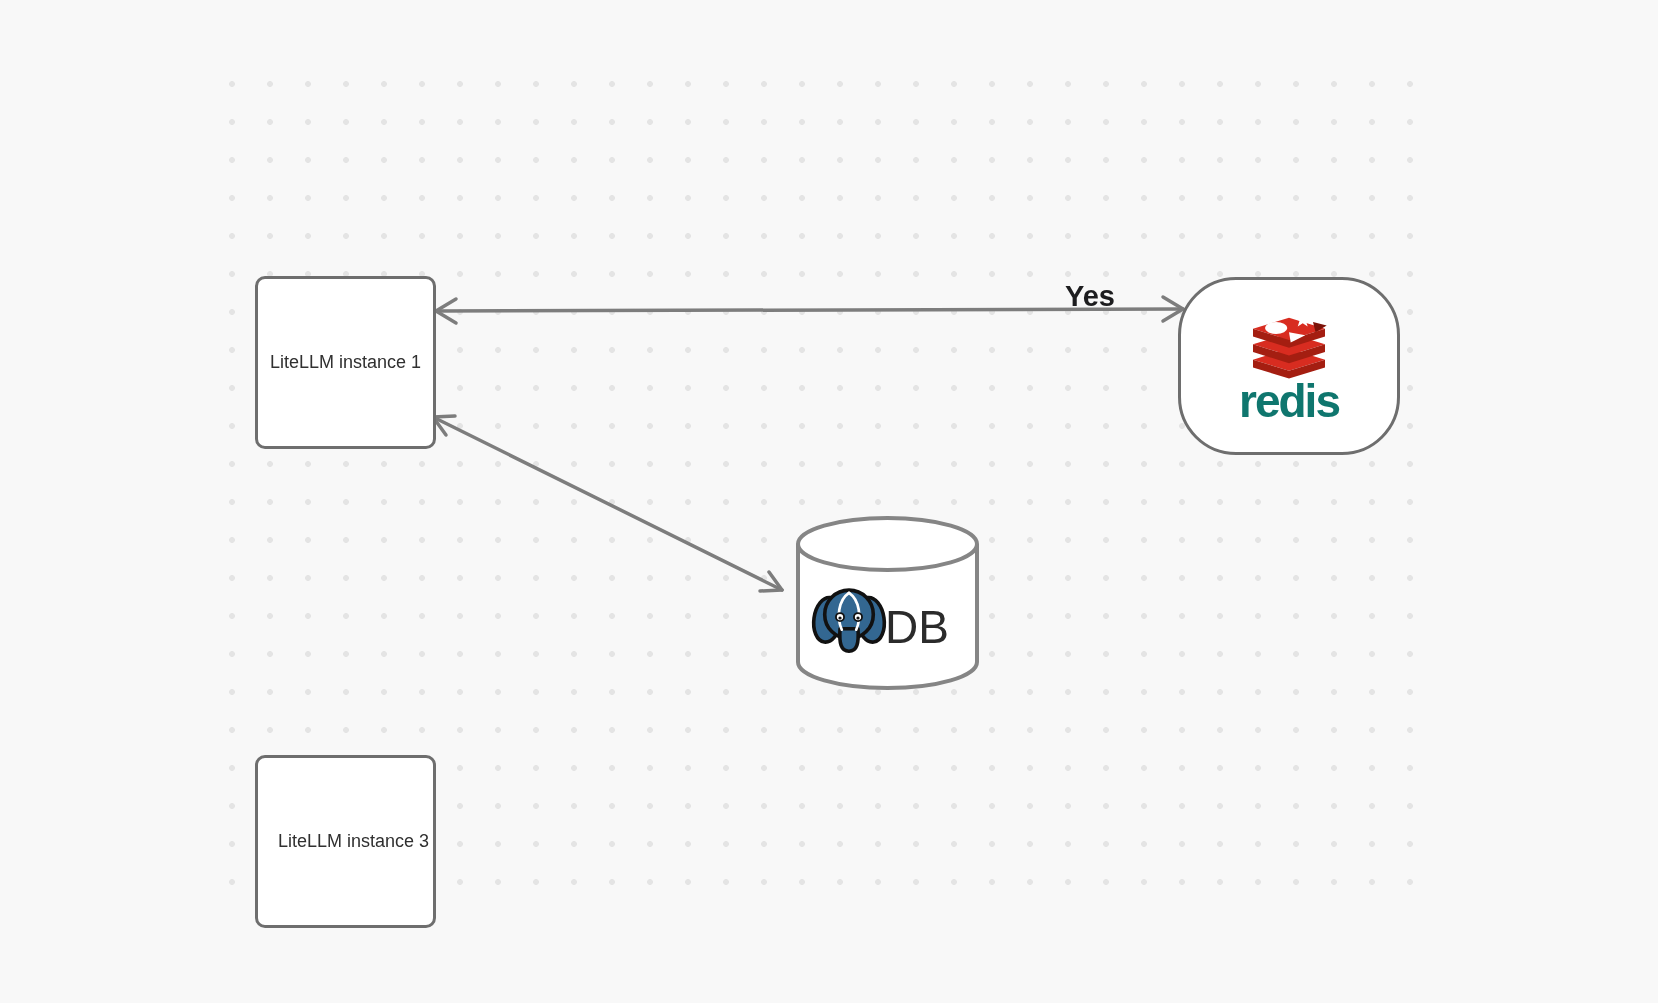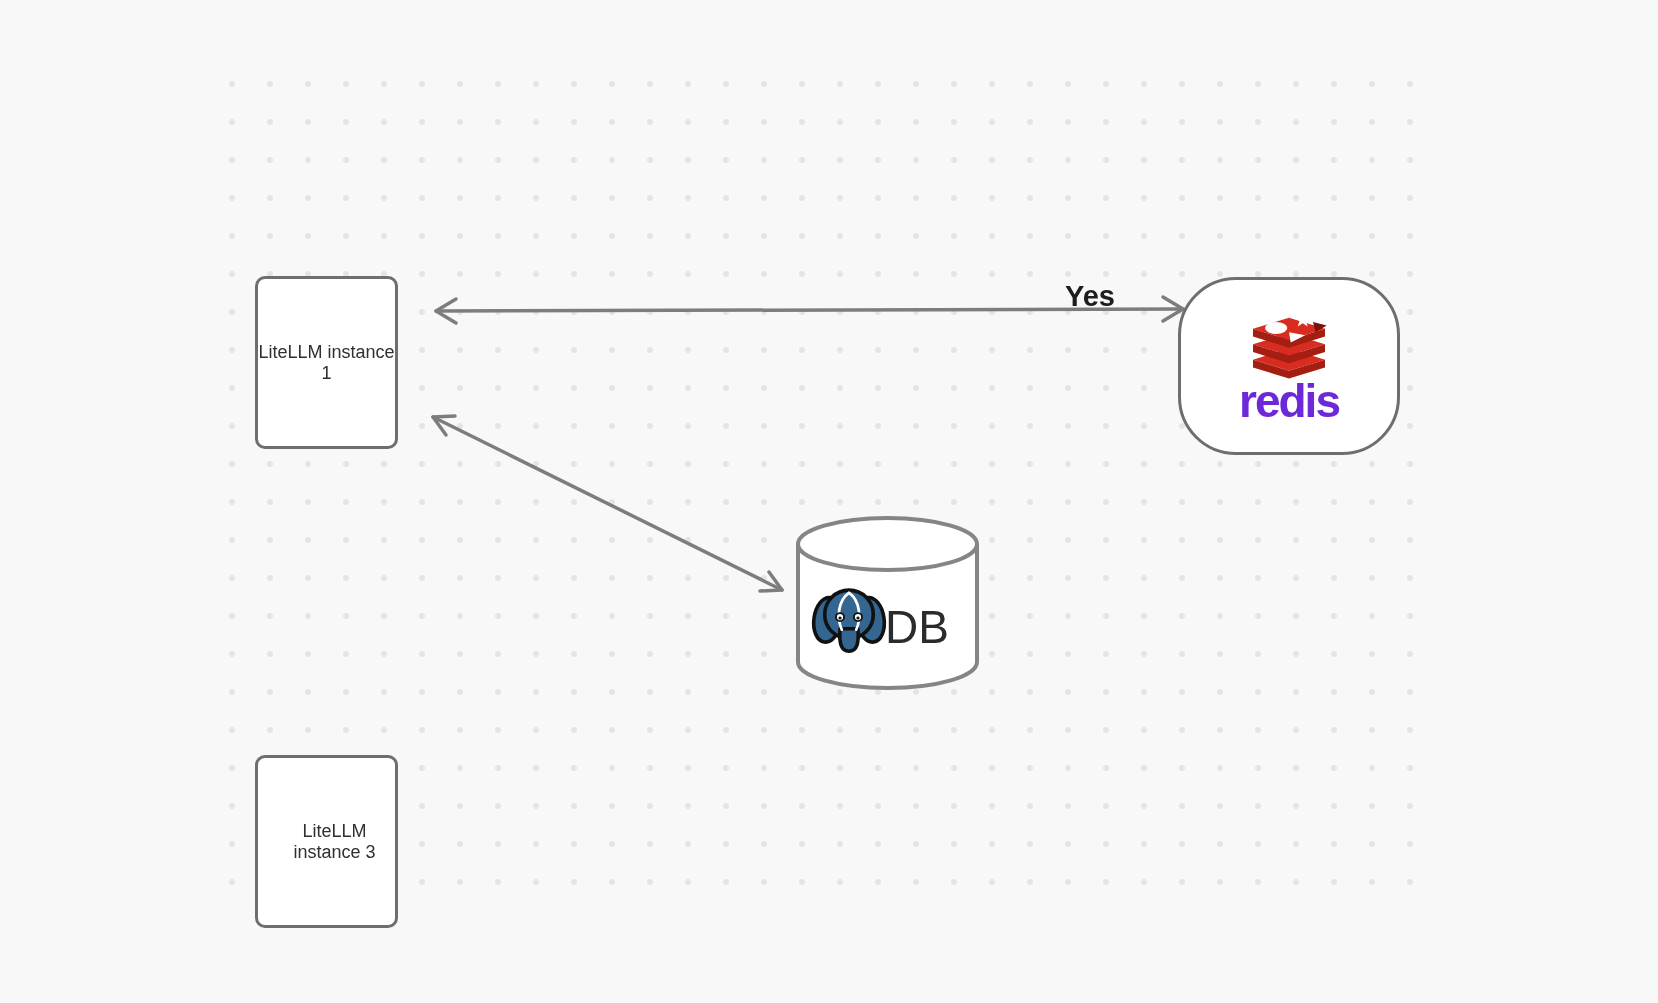--- a/index.html
+++ b/index.html
@@ -19,21 +19,21 @@
     position: absolute;
     left: 213px;
     top: 65px;
     width: 1216px;
     height: 836px;
     background-image: radial-gradient(circle, #e4e4e4 2.6px, rgba(228,228,228,0) 3.2px);
     background-size: 38px 38px;
   }
   .node-box {
     position: absolute;
-    width: 143px;
+    width: 181px;
     height: 173px;
     background: #ffffff;
     border: 3.5px solid #6e6e6e;
     border-radius: 10px;
     box-sizing: border-box;
     display: flex;
     align-items: center;
     justify-content: center;
   }
   .node-box .box-label {
@@ -65,21 +65,21 @@
   .redis-wordmark {
     position: absolute;
     left: 0;
     right: 0;
     top: 98px;
     text-align: center;
     font-size: 46px;
     line-height: 1;
     font-weight: bold;
     letter-spacing: -2px;
-    color: #6d28d9;
+    color: #0f766e;
   }
   .arrow-layer {
     position: absolute;
     left: 0;
     top: 0;
     pointer-events: none;
   }
   .edge-label {
     position: absolute;
     font-size: 29px;

